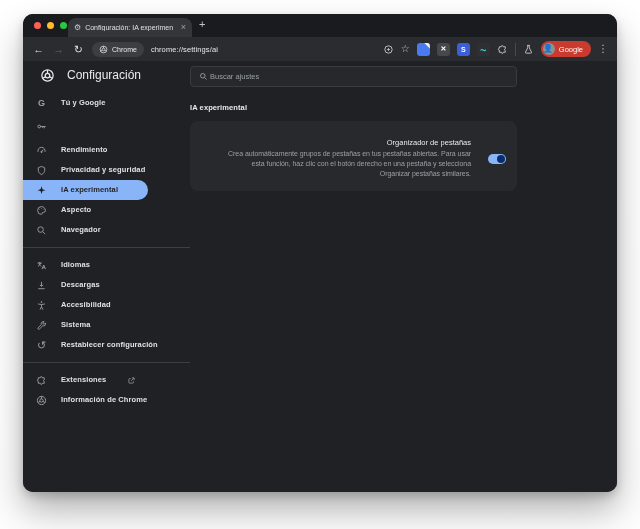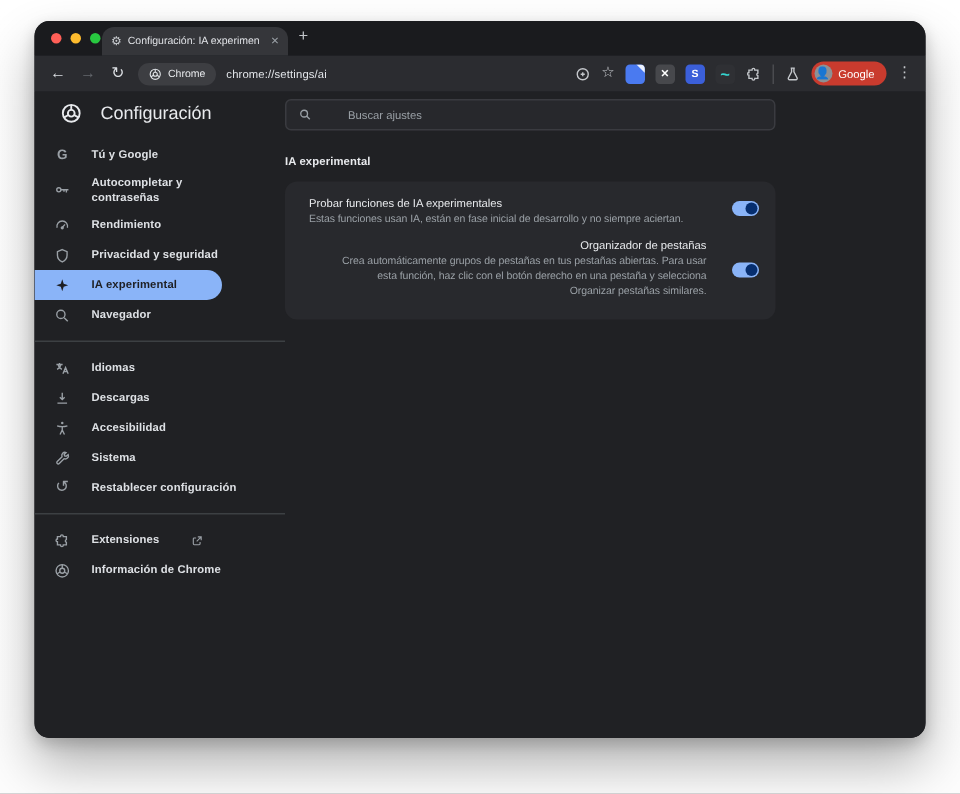--- a/index.html
+++ b/index.html
@@ -56,21 +56,21 @@
 
   
   .content { position:absolute; top:47px; left:0; right:0; bottom:0; background:#202124;
              border-radius:0 0 10px 10px; overflow:hidden; }
   .s-header { position:relative; height:30px; }
   .s-logo { position:absolute; left:17px; top:7px; color:#e8eaed; }
   .s-logo svg { width:15px; height:15px; }
   .s-title { position:absolute; left:44px; top:7px; font-size:12px; color:#e8eaed; }
   .search { position:absolute; left:167px; top:5px; width:327px; height:21px; background:#27282c;
             border:1px solid #3a3b40; border-radius:4px; display:flex; align-items:center;
-            gap:24px; padding:0 8px; }
+            gap:2px; padding:0 8px; }
   .search svg { width:9px; height:9px; color:#9aa0a6; flex:none; }
   .search input { flex:1; background:transparent; border:none; outline:none; font-size:7.5px;
                   color:#e8eaed; font-family:"Liberation Sans", sans-serif; }
   .search input::placeholder { color:#9aa0a6; }
 
   .bodyrow { position:absolute; top:30px; left:0; right:0; bottom:0; display:flex; }
 
   
   .sidebar { width:167px; padding-top:2px; flex:none; }
   .nav-item { display:flex; align-items:center; height:20px; padding-left:12px; gap:13px; color:#dee1e5; }
@@ -194,21 +194,20 @@
             <span class="ico" style="font-weight:bold;">G</span>
             <span class="nav-label">Tú y Google</span>
           </div>
           <div class="nav-item two">
             <span class="ico">
               <svg viewBox="0 0 24 24" fill="none" stroke="currentColor" stroke-width="2">
                 <circle cx="7" cy="12" r="3"></circle>
                   <path d="M10 12h11 M18 12v4 M14.5 12v3"></path>
               </svg>
             </span>
-            <span class="nav-label" style="width:88px;">Autocompletar y contraseñas</span>
           </div>
           <div class="nav-item">
             <span class="ico">
               <svg viewBox="0 0 24 24" fill="none" stroke="currentColor" stroke-width="2">
                 <path d="M4.5 15a7.8 7.8 0 1 1 15 0 M12 14.5l4-4.5"></path>
                   <circle cx="12" cy="15" r="1.4" fill="currentColor"></circle>
               </svg>
             </span>
             <span class="nav-label">Rendimiento</span>
           </div>
@@ -220,20 +219,31 @@
             </span>
             <span class="nav-label">Privacidad y seguridad</span>
           </div>
           <div class="nav-item selected">
             <span class="ico">
               <svg viewBox="0 0 24 24" fill="currentColor" stroke="none">
                 <path d="M12 2.5l2.1 6.6 6.6 2.1-6.6 2.1L12 19.9l-2.1-6.6-6.6-2.1 6.6-2.1z"></path>
               </svg>
             </span>
             <span class="nav-label">IA experimental</span>
+          </div>
+          <div class="nav-item">
+            <span class="ico">
+              <svg viewBox="0 0 24 24" fill="none" stroke="currentColor" stroke-width="2">
+                <path d="M12 3.5a8.5 8.5 0 1 0 0 17c1.4 0 2-1.1 1.4-2.2-.5-1 .1-2.3 1.4-2.3h2A3.7 3.7 0 0 0 20.5 12c0-4.7-3.8-8.5-8.5-8.5z"></path>
+                <circle cx="8" cy="9" r="1" fill="currentColor" stroke="none"></circle>
+                  <circle cx="12.5" cy="7.5" r="1" fill="currentColor" stroke="none"></circle>
+                  <circle cx="16" cy="10" r="1" fill="currentColor" stroke="none"></circle>
+              </svg>
+            </span>
+            <span class="nav-label">Aspecto</span>
           </div>
           <div class="nav-item">
             <span class="ico">
               <svg viewBox="0 0 24 24" fill="none" stroke="currentColor" stroke-width="2">
                 <circle cx="10" cy="10" r="6"></circle>
                   <path d="M14.8 14.8L20 20"></path>
               </svg>
             </span>
             <span class="nav-label">Navegador</span>
           </div>
@@ -301,25 +311,20 @@
                 <path d="M12 8.4V3.2 M8.9 13.8l-4.4 2.6 M15.1 13.8l4.4 2.6"></path>
               </svg>
             </span>
             <span class="nav-label">Información de Chrome</span>
           </div>
         </div>
 
         <div class="main">
           <div class="heading">IA experimental</div>
           <div class="card">
-            <div class="row">
-              <div class="row-title">Probar funciones de IA experimentales</div>
-              <div class="row-desc">Estas funciones usan IA, están en fase inicial de desarrollo y no siempre aciertan.</div>
-              <div class="toggle"></div>
-            </div>
             <div class="row indent">
               <div class="row-title">Organizador de pestañas</div>
               <div class="row-desc">Crea automáticamente grupos de pestañas en tus pestañas abiertas. Para usar esta función, haz clic con el botón derecho en una pestaña y selecciona Organizar pestañas similares.</div>
               <div class="toggle"></div>
             </div>
           </div>
         </div>
 
       </div>
     </div>

